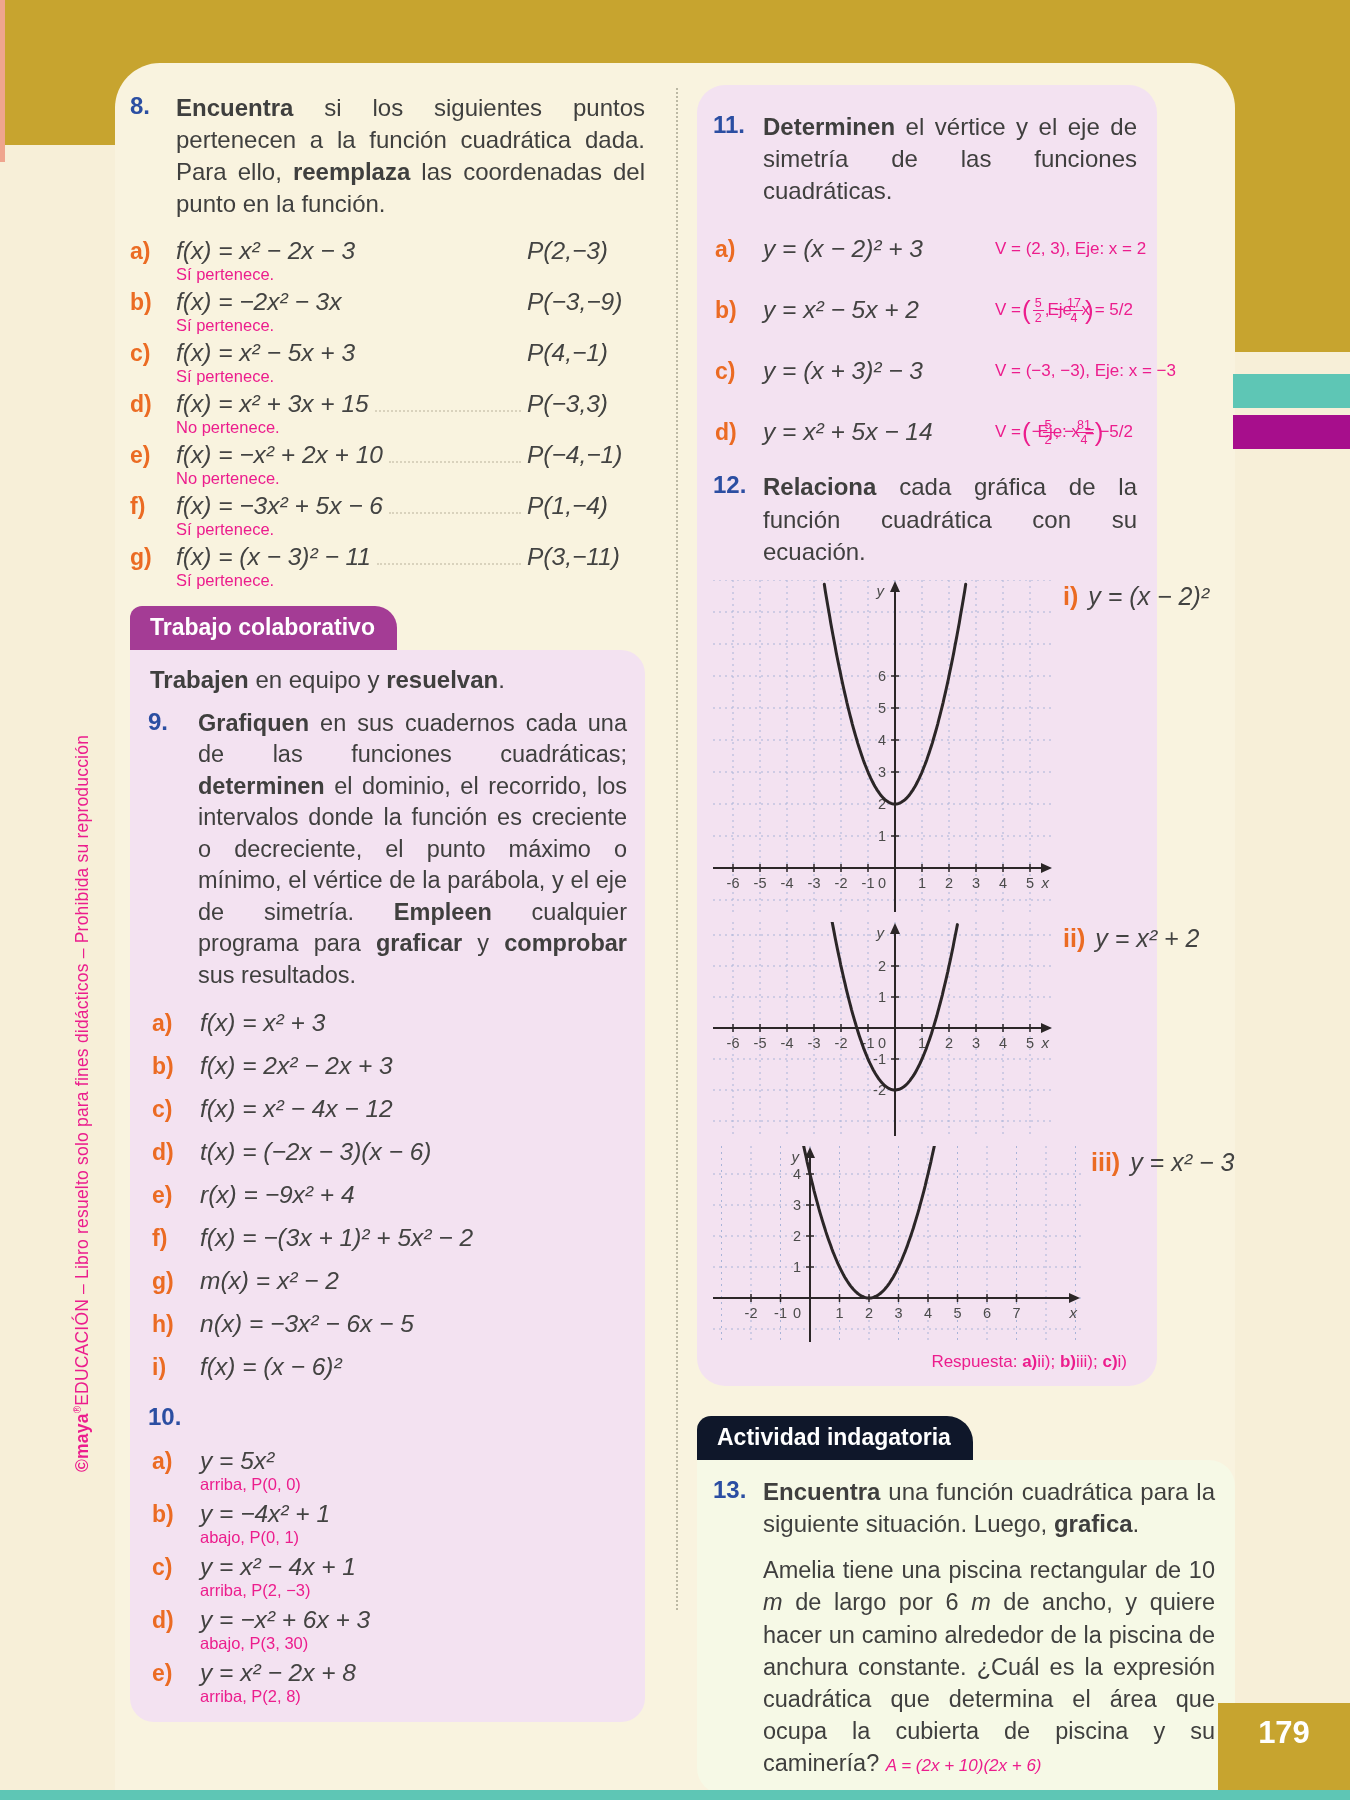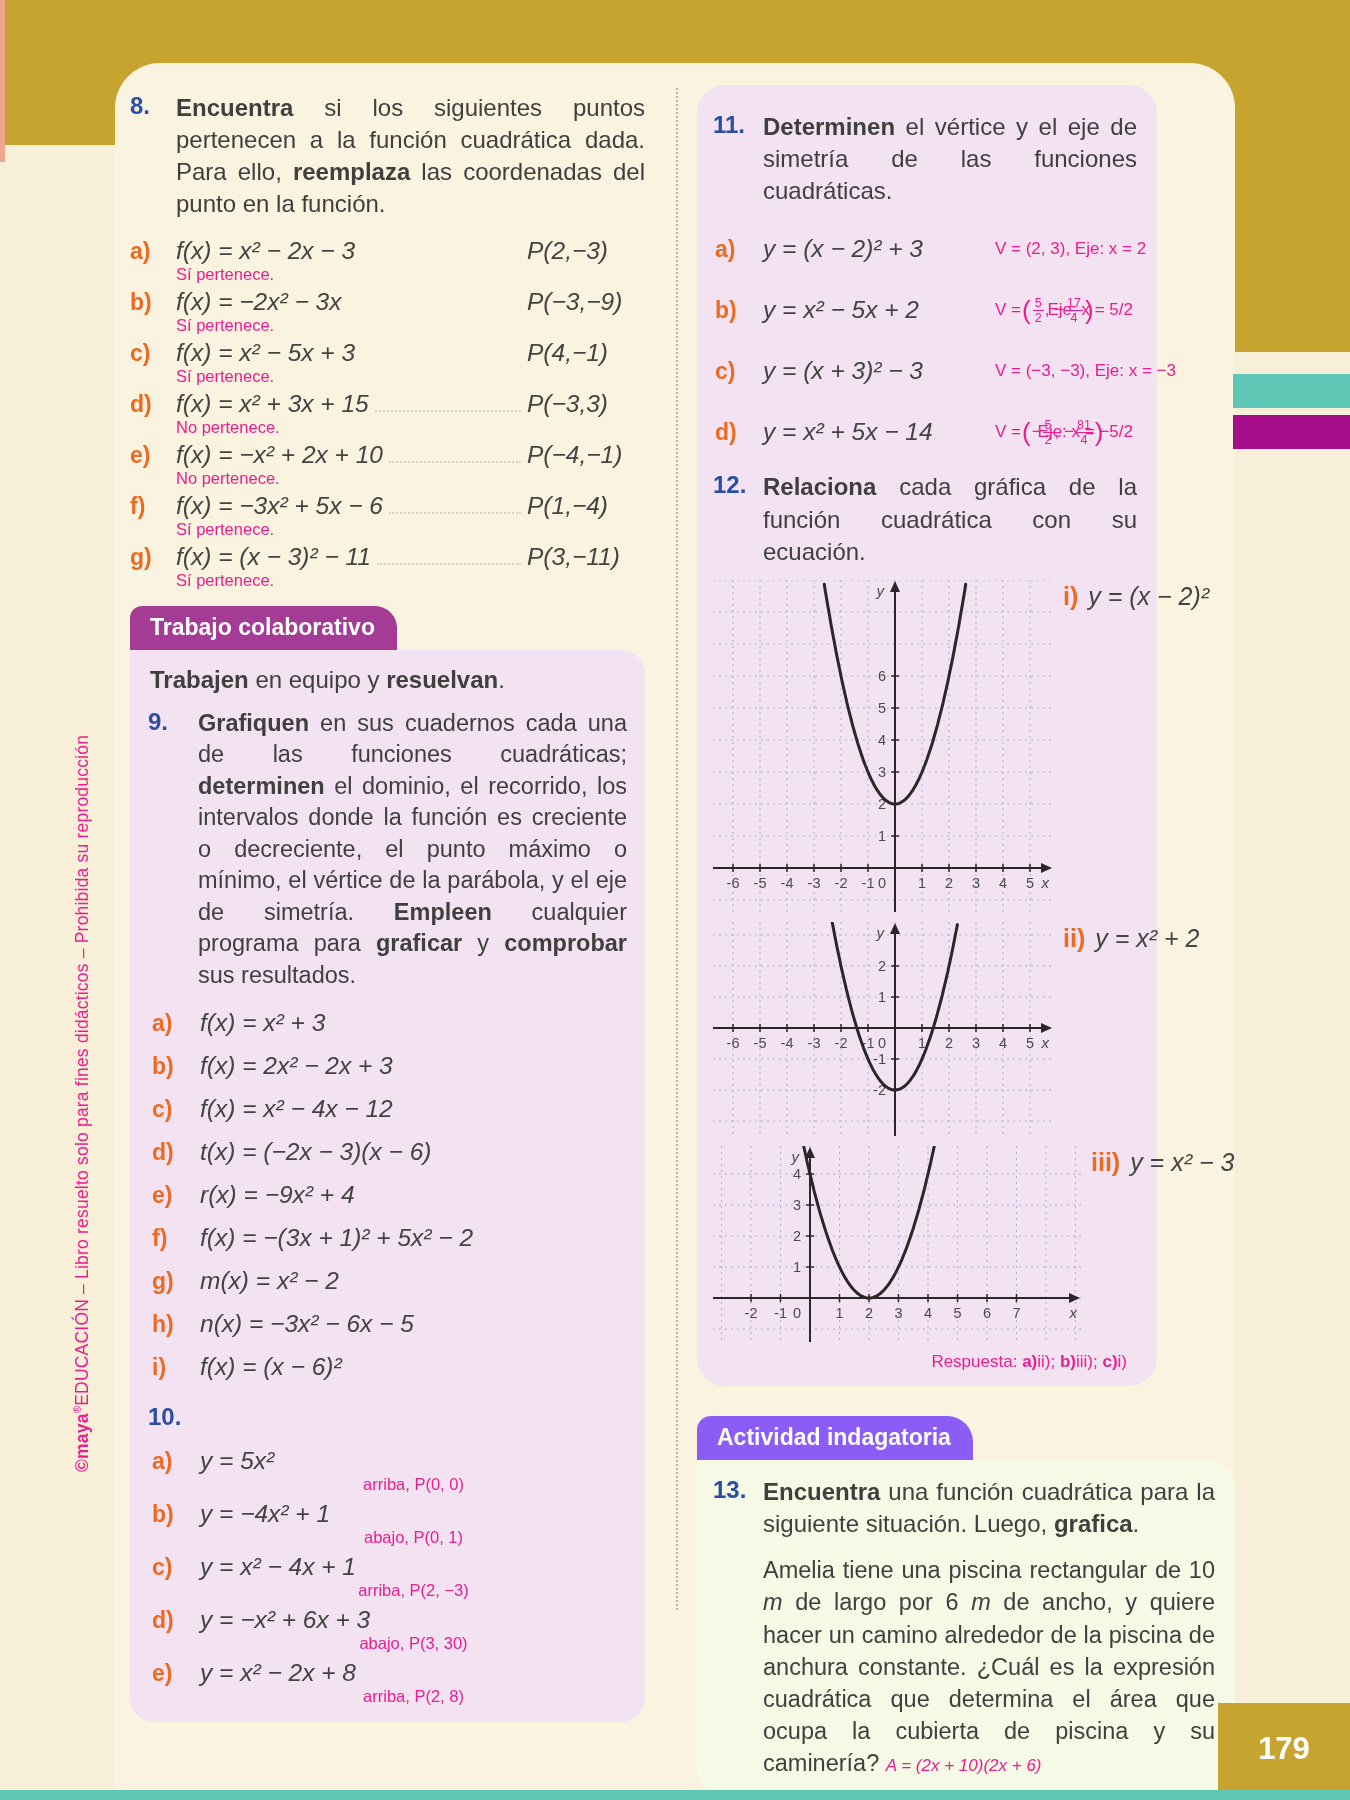--- a/index.html
+++ b/index.html
@@ -7,21 +7,21 @@
   
   .salmon-line{position:absolute;left:0;top:0;width:5px;height:162px;background:#efa58e;}
   .gold-header{position:absolute;left:5px;top:0;width:1345px;height:63px;background:#c7a42f;}
   .gold-corner{position:absolute;width:50px;height:55px;background:#c7a42f;top:60px;}
   .gc-l{left:115px;} .gc-r{left:1185px;}
   .gold-left{position:absolute;left:5px;top:0;width:110px;height:145px;background:#c7a42f;}
   .gold-right{position:absolute;left:1233px;top:0;width:117px;height:352px;background:#c7a42f;}
   .content-panel{position:absolute;left:115px;top:63px;width:1120px;height:1737px;background:#f9f3df;border-radius:45px 45px 0 0;}
   .bar-teal{position:absolute;left:1233px;top:374px;width:117px;height:34px;background:#5ec6b5;}
   .bar-magenta{position:absolute;left:1233px;top:415px;width:117px;height:34px;background:#a70e8c;}
-  .page-num-block{position:absolute;left:1218px;top:1703px;width:132px;height:89px;background:#c7a42f;color:#fff;font-weight:700;font-size:31px;display:flex;align-items:flex-start;justify-content:center;padding-top:28px;box-sizing:border-box;}
+  .page-num-block{position:absolute;left:1218px;top:1703px;width:132px;height:89px;background:#c7a42f;color:#fff;font-weight:700;font-size:31px;display:flex;align-items:flex-start;justify-content:center;padding-top:12px;box-sizing:border-box;}
   .bottom-strip{position:absolute;left:0;top:1790px;width:1350px;height:10px;background:#5ec6b5;}
   .sidebar-vertical{position:absolute;left:72px;top:1472px;transform:rotate(-90deg);transform-origin:0 0;white-space:nowrap;color:#ec1d8d;font-size:17.5px;letter-spacing:.2px;}
   .sidebar-vertical sup{font-size:10px;}
   .col-divider{position:absolute;left:676px;top:88px;height:1522px;border-left:2px dotted #bcb8a4;}
   
   .seg-b{font-weight:700;} .seg-i{font-style:italic;}
   .num{color:#2b4ea2;font-weight:700;font-size:24px;flex:none;}
   .letter{color:#eb6b23;font-weight:700;font-size:23px;flex:none;}
   .formula{font-style:italic;font-size:24.5px;color:#434342;}
   .intro{font-size:24px;line-height:1.34;text-align:justify;margin:0;}
@@ -36,32 +36,32 @@
   .row8{display:flex;align-items:baseline;}
   .row8 .letter{width:46px;}
   .row8 .f8{white-space:nowrap;}
   .row8 .grow{flex:1;}
   .leader{flex:1;border-bottom:2px dotted #d9d2bd;margin:0 6px 5px 6px;height:14px;}
   .pt{width:118px;flex:none;white-space:nowrap;}
   .ans8{color:#ec1d8d;font-size:16.5px;margin:0 0 4px 46px;}
   
   .badge{color:#fff;font-weight:700;font-size:23px;display:inline-block;padding:8px 22px 9px 20px;}
   .badge.purple{background:#a43c95;border-radius:12px 22px 0 0;margin-top:12px;}
-  .badge.green{background:#8b5cf6;border-radius:14px 26px 0 0;}
+  .badge.green{background:#0f172a;border-radius:14px 26px 0 0;}
   .panel{box-sizing:border-box;}
   .panel.lavender{background:#f3e2f1;border-radius:0 24px 24px 24px;width:515px;padding:14px 18px 10px 18px;}
   .lead{font-size:24px;margin:2px 0 14px 2px;}
   .exh{display:flex;margin-bottom:12px;}
   .exh .num{width:50px;}
   .item9{display:flex;align-items:baseline;margin:0 0 15px 4px;}
   .item9 .letter{width:48px;}
   .item10{margin:0 0 6px 4px;}
   .row10{display:flex;align-items:baseline;}
   .row10 .letter{width:48px;}
-  .ans10{color:#ec1d8d;font-size:16.5px;margin:0 0 2px 48px;text-align:center;}
+  .ans10{color:#ec1d8d;font-size:16.5px;margin:0 0 2px 48px;}
   
   .panel.pink{background:#f3e2f1;border-radius:28px;width:460px;padding:26px 20px 14px 16px;}
   .row11{display:flex;align-items:center;position:relative;margin:0 0 17px 2px;min-height:44px;}
   .row11 .letter{width:48px;}
   .row11 .f11{width:232px;flex:none;white-space:nowrap;}
   .ans11{color:#ec1d8d;font-size:17px;white-space:nowrap;display:flex;align-items:center;}
   .eje{position:absolute;right:4px;color:#ec1d8d;font-size:17px;}
   .fr{display:inline-flex;flex-direction:column;text-align:center;font-size:12.5px;line-height:1.15;vertical-align:middle;margin:0 1px;}
   .fr .n{border-bottom:1px solid #ec1d8d;padding:0 2px;}
   .bigp{font-size:26px;font-weight:300;margin:0 1px;line-height:1;}

